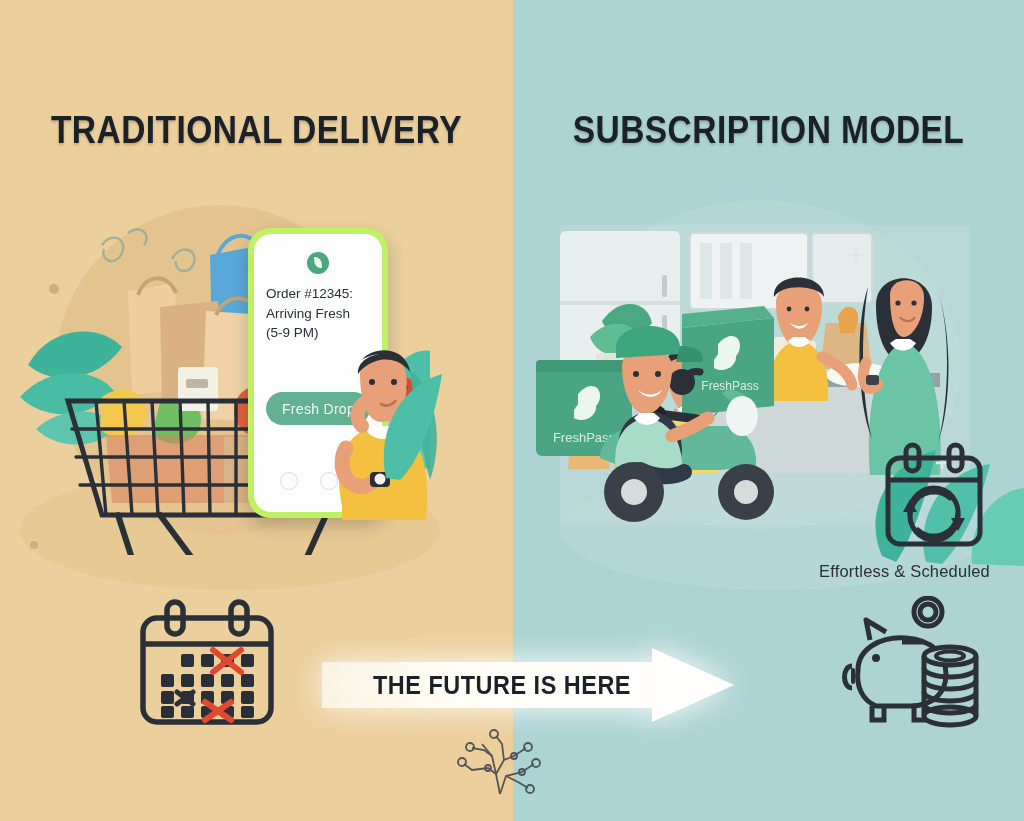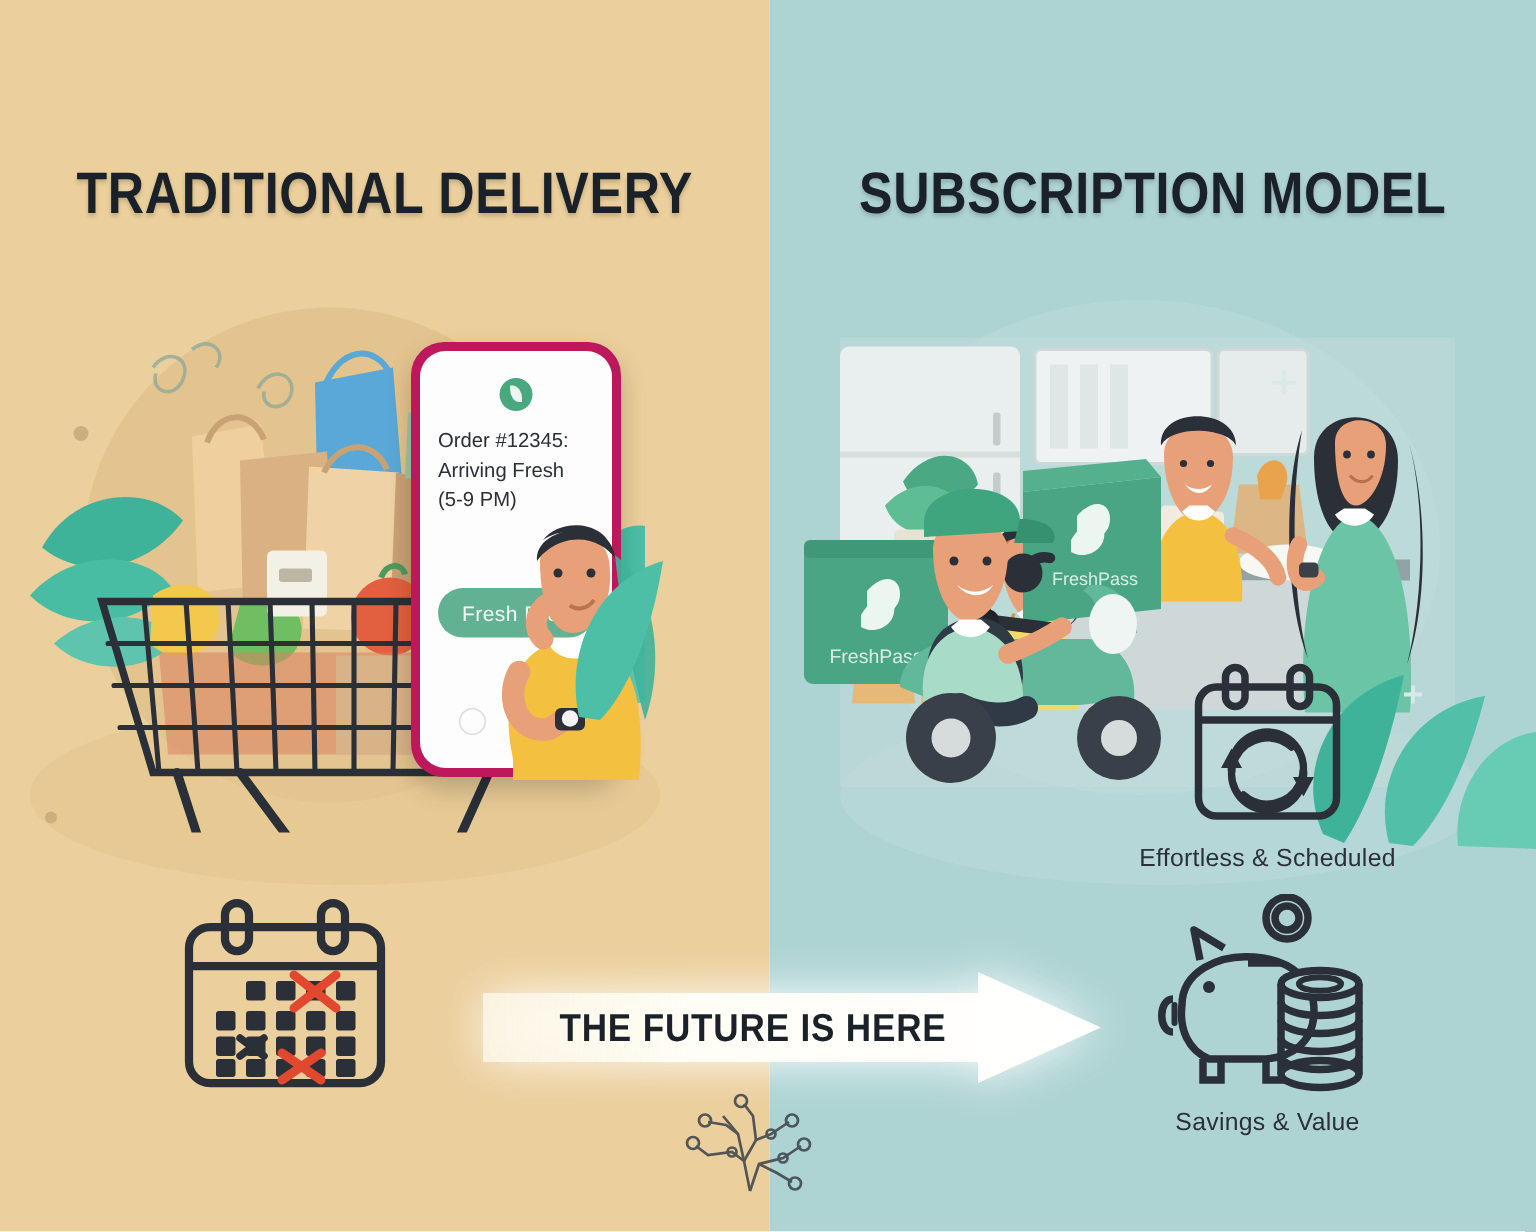--- a/index.html
+++ b/index.html
@@ -35,22 +35,22 @@
     transform:scaleX(.86);
   }
   .heading-left{left:0;width:513px;text-align:center;transform-origin:center;}
   .heading-right{left:513px;width:511px;text-align:center;transform-origin:center;}
 
   
   .scene{position:absolute;}
 
   
   .phone{
-    position:absolute;left:274px;top:228px;width:140px;height:290px;
-    background:#be185d;border-radius:22px;padding:6px;box-sizing:border-box;
+    position:absolute;left:248px;top:228px;width:140px;height:290px;
+    background:#bef264;border-radius:22px;padding:6px;box-sizing:border-box;
     box-shadow:0 8px 18px rgba(0,0,0,.2);
   }
   .phone-screen{
     width:100%;height:100%;background:#fdfdfd;border-radius:17px;
     position:relative;overflow:hidden;
   }
   .phone-logo{
     position:absolute;left:50%;top:18px;transform:translateX(-50%);
     width:22px;height:22px;border-radius:50%;background:#4aa87f;
   }
@@ -74,21 +74,21 @@
   }
   .phone-dot.a{left:26px;} .phone-dot.b{left:66px;}
 
   
   .man{position:absolute;left:318px;top:330px;width:130px;height:190px;}
 
   
   .kitchen{position:absolute;left:560px;top:225px;width:410px;height:300px;}
 
   
-  .icon-group{position:absolute;text-align:center;}
+  .icon-group{position:absolute;text-align:right;}
   .icon-caption{
     font-size:16.5px;color:#2b3038;margin-top:6px;letter-spacing:.2px;
   }
   .ig-calendar-x{left:92px;top:596px;width:195px;}
   .ig-recurring{left:700px;top:440px;width:290px;}
   .ig-piggy{left:700px;top:596px;width:290px;}
 
   
   .arrow-banner{
     position:absolute;left:322px;top:648px;width:412px;height:74px;
@@ -449,21 +449,20 @@
         <ellipse cx="110" cy="60" rx="26" ry="9"></ellipse>
         <path d="M84 60 L84 120 M136 60 L136 120"></path>
         <ellipse cx="110" cy="120" rx="26" ry="9"></ellipse>
         <path d="M84 72 a 26 9 0 0 0 52 0" fill="none"></path>
         <path d="M84 84 a 26 9 0 0 0 52 0" fill="none"></path>
         <path d="M84 96 a 26 9 0 0 0 52 0" fill="none"></path>
         <path d="M84 108 a 26 9 0 0 0 52 0" fill="none"></path>
       </g>
       <ellipse cx="110" cy="60" rx="14" ry="4.5" fill="none" stroke="#2b3038" stroke-width="4"></ellipse>
     </svg>
-    <div class="icon-caption">Savings &amp; Value</div>
   </div>
 
   <svg class="arrow-banner" viewBox="0 0 412 74">
     <defs>
       <linearGradient id="arrowGrad" x1="0" y1="0" x2="1" y2="0">
         <stop offset="0%" stop-color="#fbf6e6" stop-opacity=".85"></stop>
         <stop offset="35%" stop-color="#fffdf6"></stop>
         <stop offset="100%" stop-color="#ffffff"></stop>
       </linearGradient>
     </defs>

